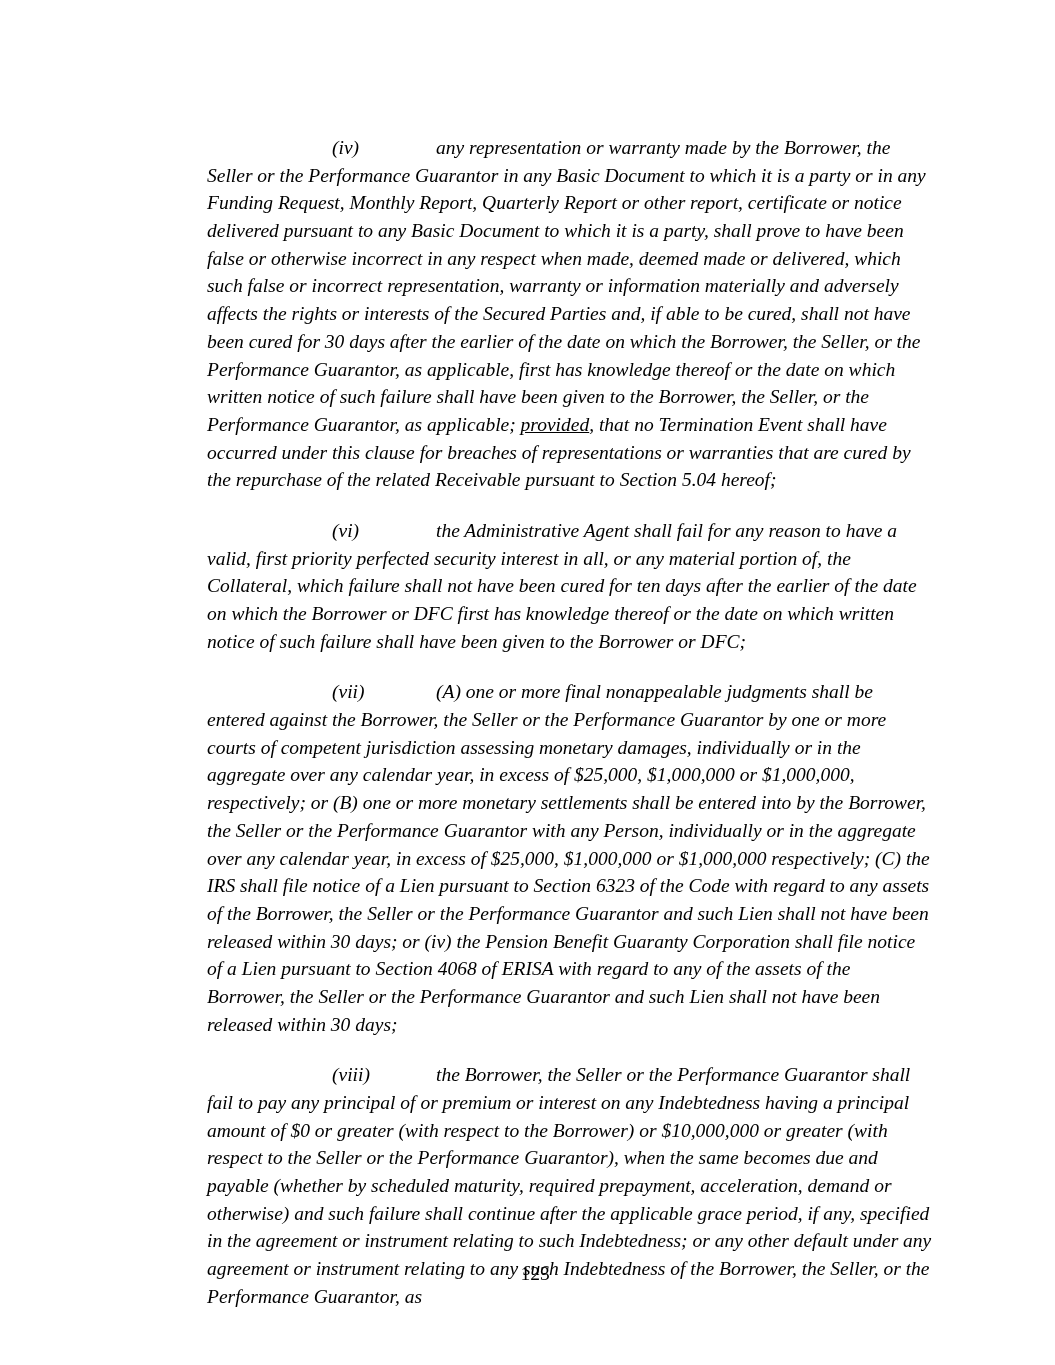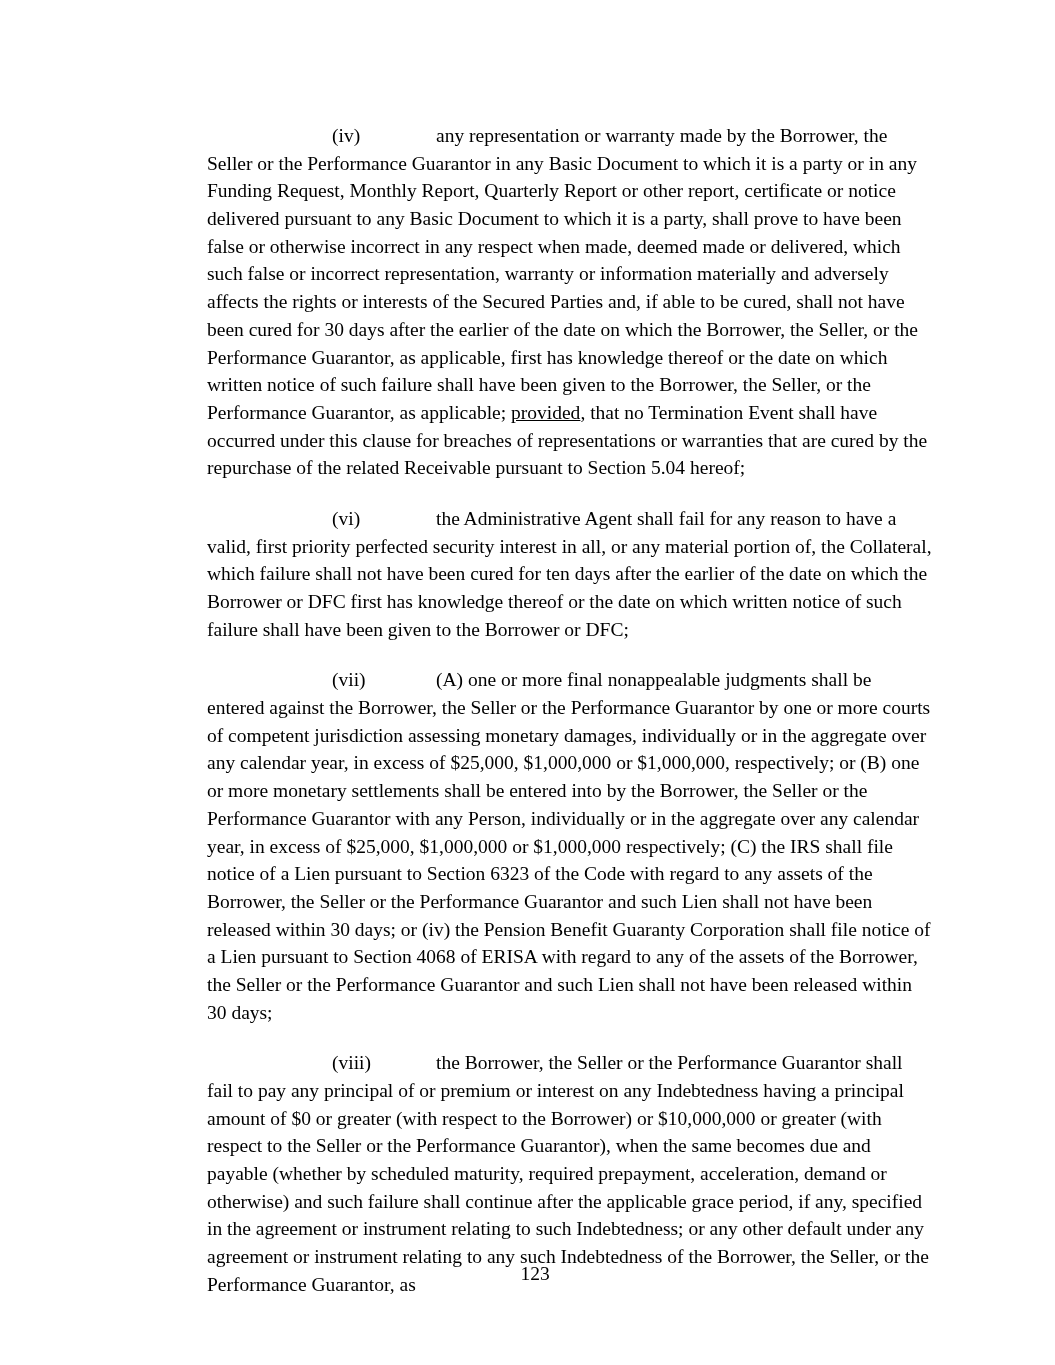--- a/index.html
+++ b/index.html
@@ -20,22 +20,23 @@
     box-sizing: border-box;
     padding: 118px 118px 40px 207px;
   }
   .body-text {
     width: 725px;
     font-size: 19.5px;
     line-height: 1.42;
     text-align: left;
   }
   .para {
-    margin: 4px 0 23px 0;
+    margin: 16px 0 23px 0;
     text-indent: 0;
+    font-style: italic;
   }
   .para:last-of-type {
     margin-bottom: 0;
   }
   .marker {
     display: inline-block;
     width: 104px;
     margin-left: 125px;
     text-indent: 0;
   }

